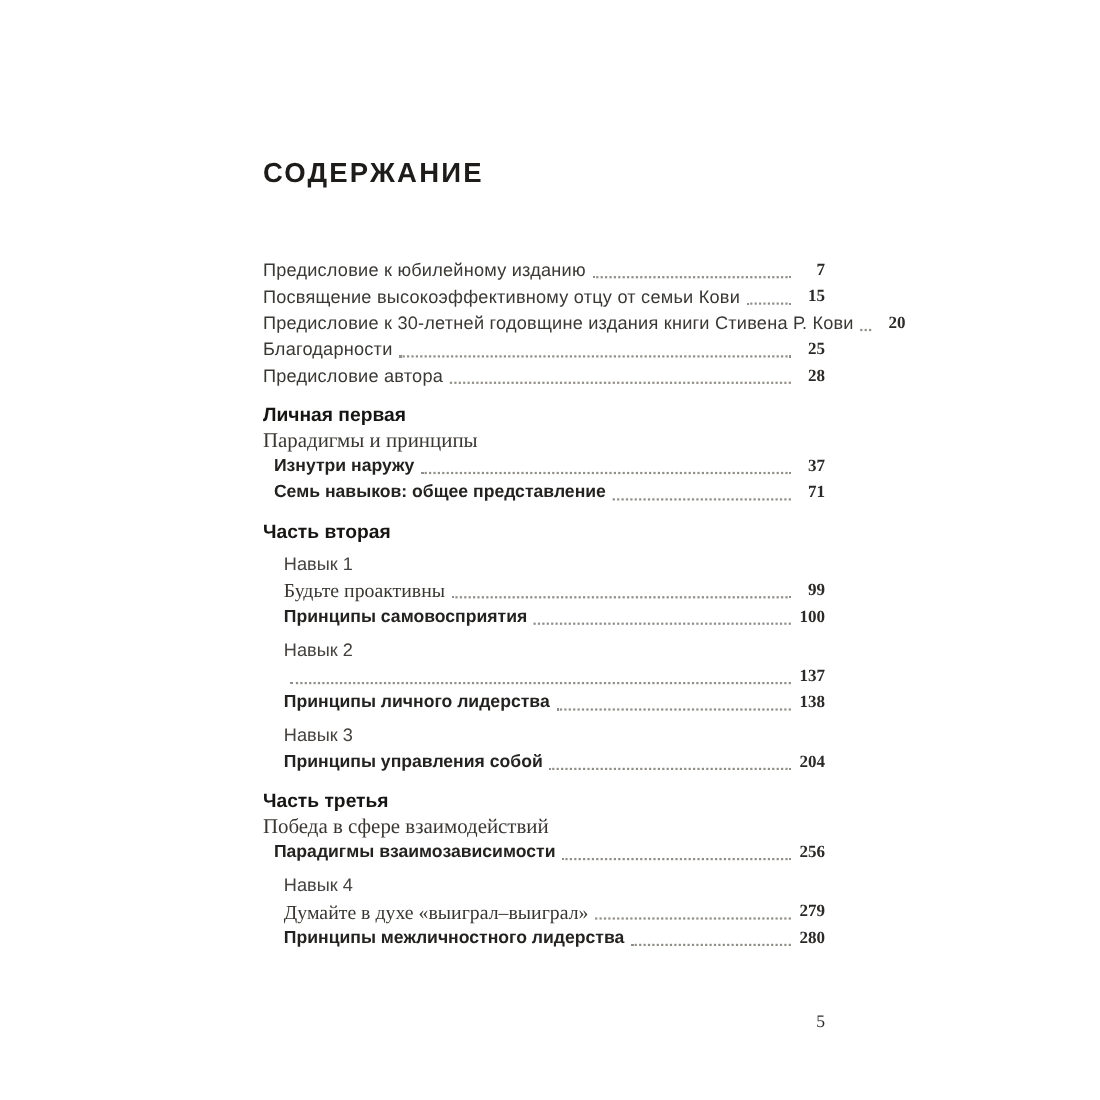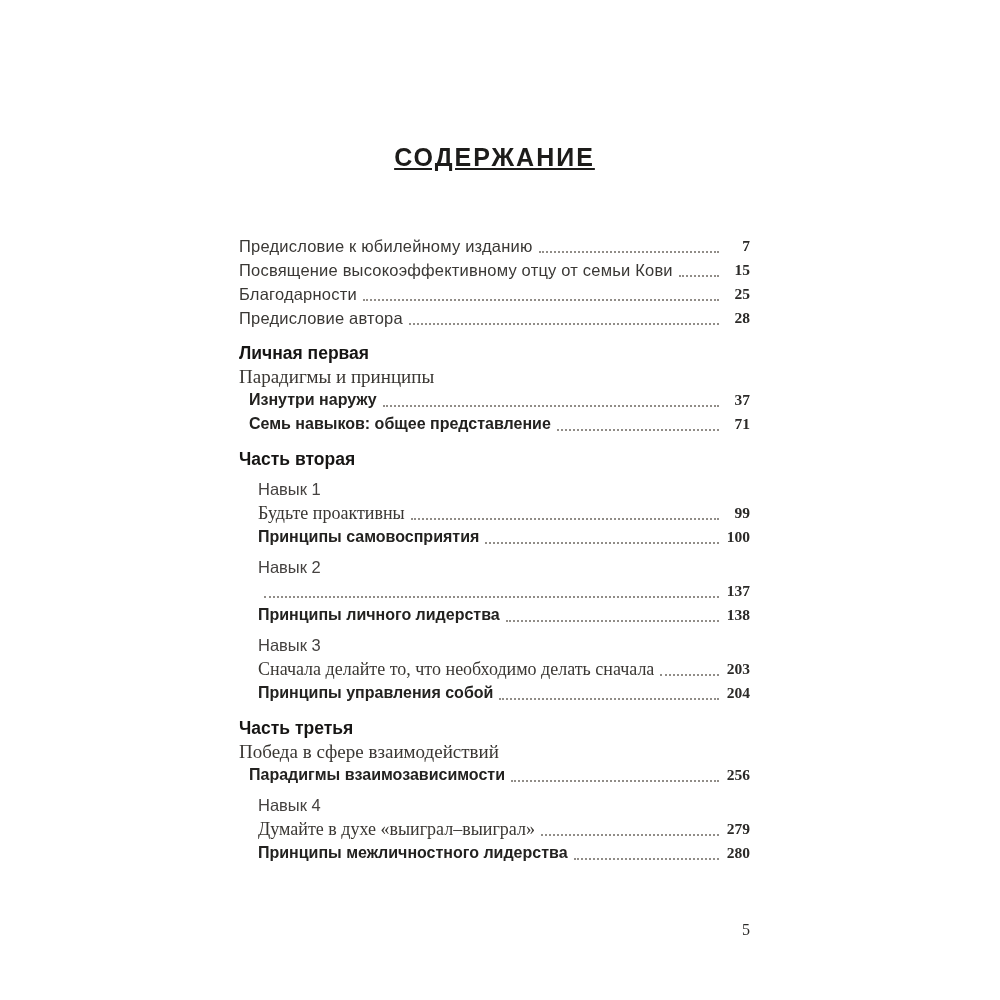--- a/index.html
+++ b/index.html
@@ -13,28 +13,26 @@
     overflow: hidden;
   }
   .content {
     position: absolute;
     left: 239px;
     right: 250px;
     top: 0;
   }
   .title {
     margin: 142px 0 0 0;
-    text-align: center;
     font-family: "Liberation Sans", sans-serif;
     font-weight: 800;
     font-size: 25px;
     line-height: 30px;
     letter-spacing: 2px;
     color: #1d1c1a;
-    text-decoration: underline;
   }
   .toc { margin-top: 62px; }
 
   .row { display: flex; align-items: flex-end; height: 24px; }
   .row .label { white-space: nowrap; }
   .leader {
     flex: 1 1 auto;
     min-width: 10px;
     border-bottom: 2px dotted #918d88;
     margin: 0 3px 5px 6px;
@@ -107,20 +105,25 @@
     <span class="label">Предисловие к юбилейному изданию</span>
     <span class="leader"></span>
     <span class="pageno">7</span>
   </div>
         <div class="row entry style-sans indent-0">
     <span class="label">Посвящение высокоэффективному отцу от семьи Кови</span>
     <span class="leader"></span>
     <span class="pageno">15</span>
   </div>
         <div class="row entry style-sans indent-0">
+    <span class="label">Предисловие к 30-летней годовщине издания книги Стивена Р. Кови</span>
+    <span class="leader"></span>
+    <span class="pageno">20</span>
+  </div>
+        <div class="row entry style-sans indent-0">
     <span class="label">Благодарности</span>
     <span class="leader"></span>
     <span class="pageno">25</span>
   </div>
         <div class="row entry style-sans indent-0">
     <span class="label">Предисловие автора</span>
     <span class="leader"></span>
     <span class="pageno">28</span>
   </div>
         <div class="part-heading">
@@ -163,25 +166,20 @@
     <span class="pageno">137</span>
   </div>
         <div class="row entry style-sans-bold indent-2">
     <span class="label">Принципы личного лидерства</span>
     <span class="leader"></span>
     <span class="pageno">138</span>
   </div>
         <div class="habit-label">
     <span class="txt">Навык 3</span>
   </div>
-        <div class="row entry style-serif indent-2">
-    <span class="label">Сначала делайте то, что необходимо делать сначала</span>
-    <span class="leader"></span>
-    <span class="pageno">203</span>
-  </div>
         <div class="row entry style-sans-bold indent-2">
     <span class="label">Принципы управления собой</span>
     <span class="leader"></span>
     <span class="pageno">204</span>
   </div>
         <div class="part-heading">
     <span class="txt">Часть третья</span>
   </div>
         <div class="part-subtitle">
     <span class="txt">Победа в сфере взаимодействий</span>

